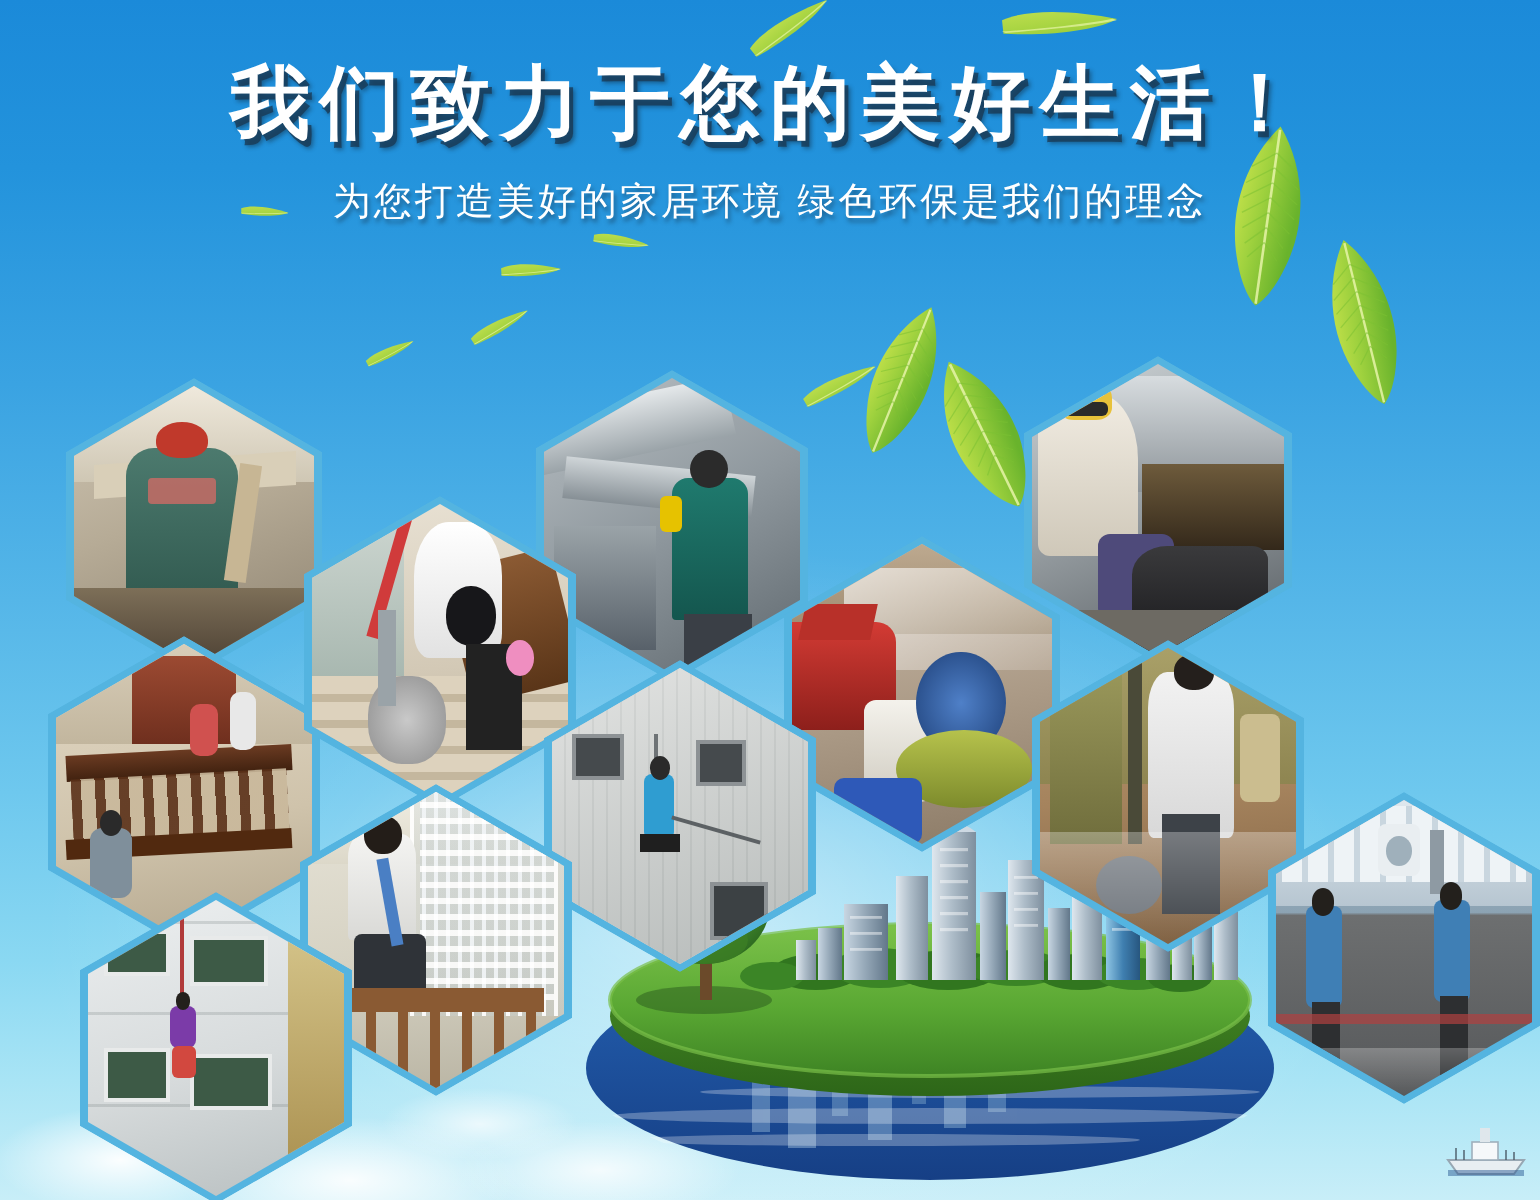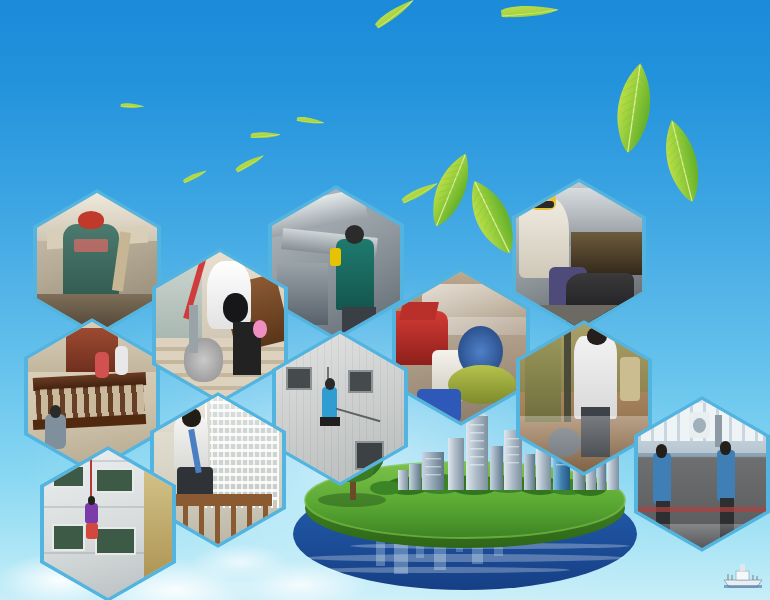--- a/index.html
+++ b/index.html
@@ -577,16 +577,18 @@
     <rect x="18" y="1" width="5" height="7" fill="#dfe7ec"></rect>
     <g stroke="#4a5a66" stroke-width=".7">
       <path d="M6 17 L6 11 M10 17 L10 12 M31 17 L31 12 M35 17 L35 13"></path>
     </g>
     <rect x="2" y="22" width="38" height="3" fill="#2b5b96" opacity=".5"></rect>
   </svg>
 
   <div class="clouds"></div>
 
   <div class="headline-wrap">
+    <div class="headline">我们致力于您的美好生活！</div>
     <br>
+    <div class="subline">为您打造美好的家居环境 绿色环保是我们的理念</div>
   </div>
 
 </div>
 
 </body></html>

